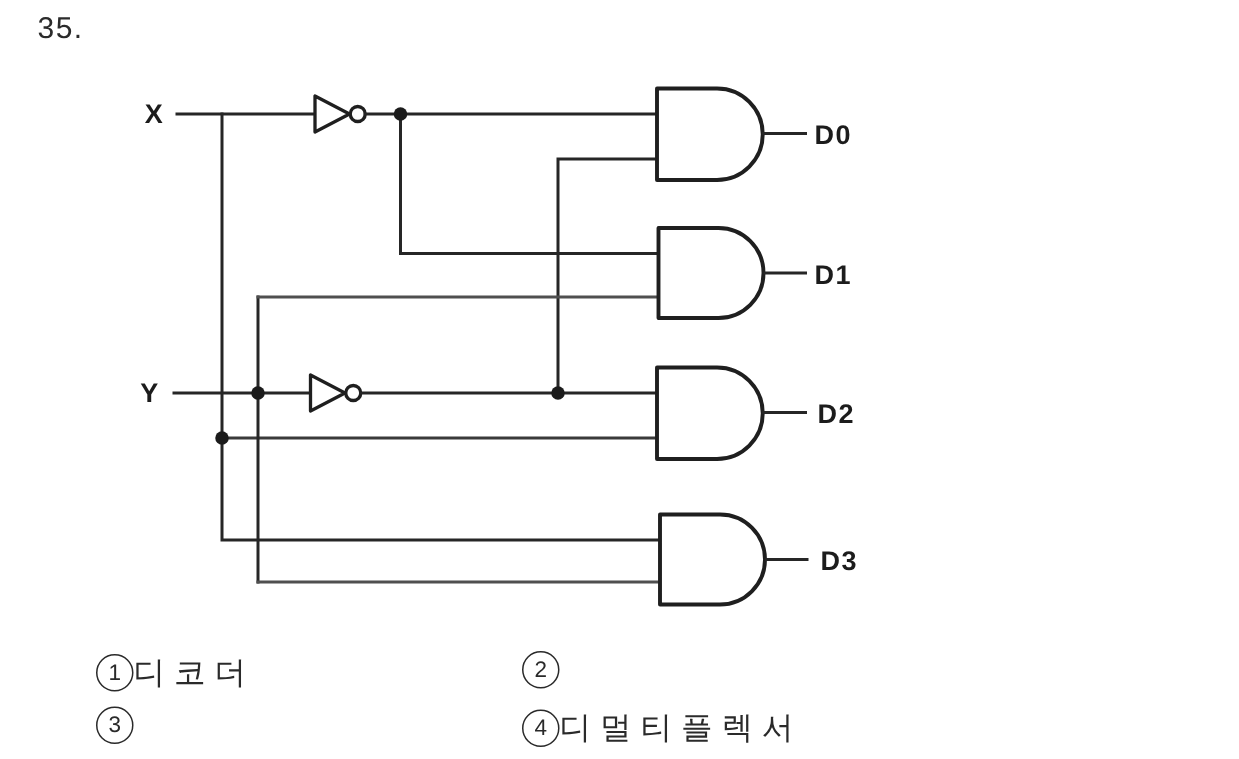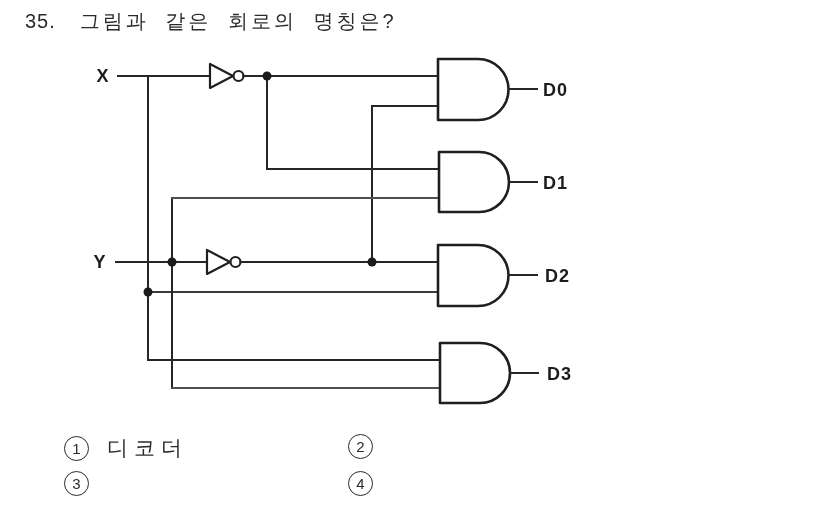--- a/index.html
+++ b/index.html
@@ -9,21 +9,21 @@
     background:#ffffff;
     font-family:"Liberation Sans","DejaVu Sans",sans-serif;
     color:#2b2b2b;
     overflow:hidden;
   }
   .question-line{
     position:absolute;left:25px;top:8px;
     display:flex;align-items:baseline;
     font-size:20px;color:#2b2b2b;
   }
-  .q-num{margin-right:24px;letter-spacing:1px;text-align:center;}
+  .q-num{margin-right:12px;letter-spacing:1px;text-align:center;}
   .q-text{letter-spacing:3px;word-spacing:8px;}
   .circuit{position:absolute;left:0;top:0;}
   .w{stroke:#262626;stroke-width:2;fill:none;stroke-linecap:square;}
   .wl{stroke:#4f4f4f;stroke-width:2;fill:none;stroke-linecap:square;}
   .wm{stroke:#3a3a3a;stroke-width:2;fill:none;stroke-linecap:square;}
   .g{fill:#ffffff;stroke:#1f1f1f;stroke-width:2.6;stroke-linejoin:round;}
   .ng{fill:#ffffff;stroke:#1f1f1f;stroke-width:2.2;stroke-linejoin:round;}
   .dot{fill:#1b1b1b;stroke:none;}
   .lbl{font-family:"Liberation Sans","DejaVu Sans",sans-serif;
        font-size:18px;font-weight:bold;fill:#1c1c1c;letter-spacing:1px;}
@@ -38,33 +38,32 @@
   .opt-r2c2{left:348px;top:471px;}
   .opt-circle{
     width:25px;height:25px;
     border:1.6px solid #2a2a2a;border-radius:50%;
     display:flex;align-items:center;justify-content:center;
     font-size:15px;color:#2a2a2a;
     flex:0 0 auto;
     box-sizing:border-box;
   }
   .opt-label{
-    margin-left:18px;
+    margin-left:0;
     font-size:21px;color:#2a2a2a;
     letter-spacing:6px;white-space:nowrap;
   }
 </style>
 </head>
 <body>
 
 <div class="page">
 
   <div class="question-line">
     <span class="q-num">35.</span>
-    <span class="q-text">그림과 같은 회로의 명칭은?</span>
   </div>
 
   <svg class="circuit" width="826" height="506" viewBox="0 0 826 506" xmlns="http://www.w3.org/2000/svg">
 
     <line class="w" x1="118" y1="76" x2="210" y2="76"></line>
     <line class="w" x1="116" y1="262" x2="207" y2="262"></line>
 
     <polyline class="w" points="148,76 148,360 440,360"></polyline>
 
     <line class="wm" x1="148" y1="292" x2="438" y2="292"></line>
@@ -117,15 +116,16 @@
     <span class="opt-label">디코더</span>
   </div>
   <div class="option opt-r1c2">
     <span class="opt-circle">2</span>
   </div>
   <div class="option opt-r2c1">
     <span class="opt-circle">3</span>
   </div>
   <div class="option opt-r2c2">
     <span class="opt-circle">4</span>
+    <span class="opt-label">디멀티플렉서</span>
   </div>
 
 </div>
 
 </body></html>

